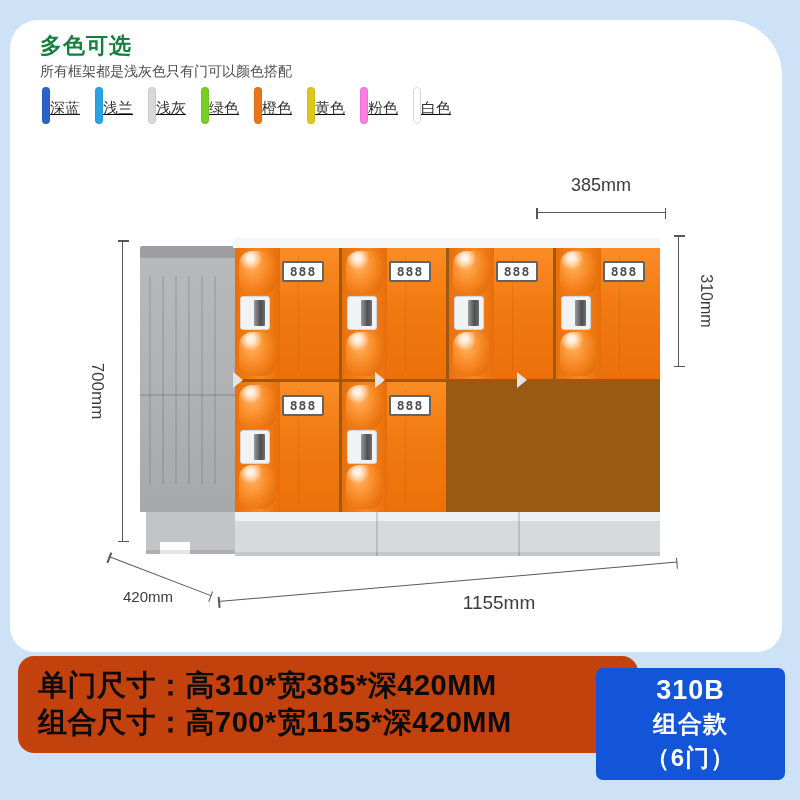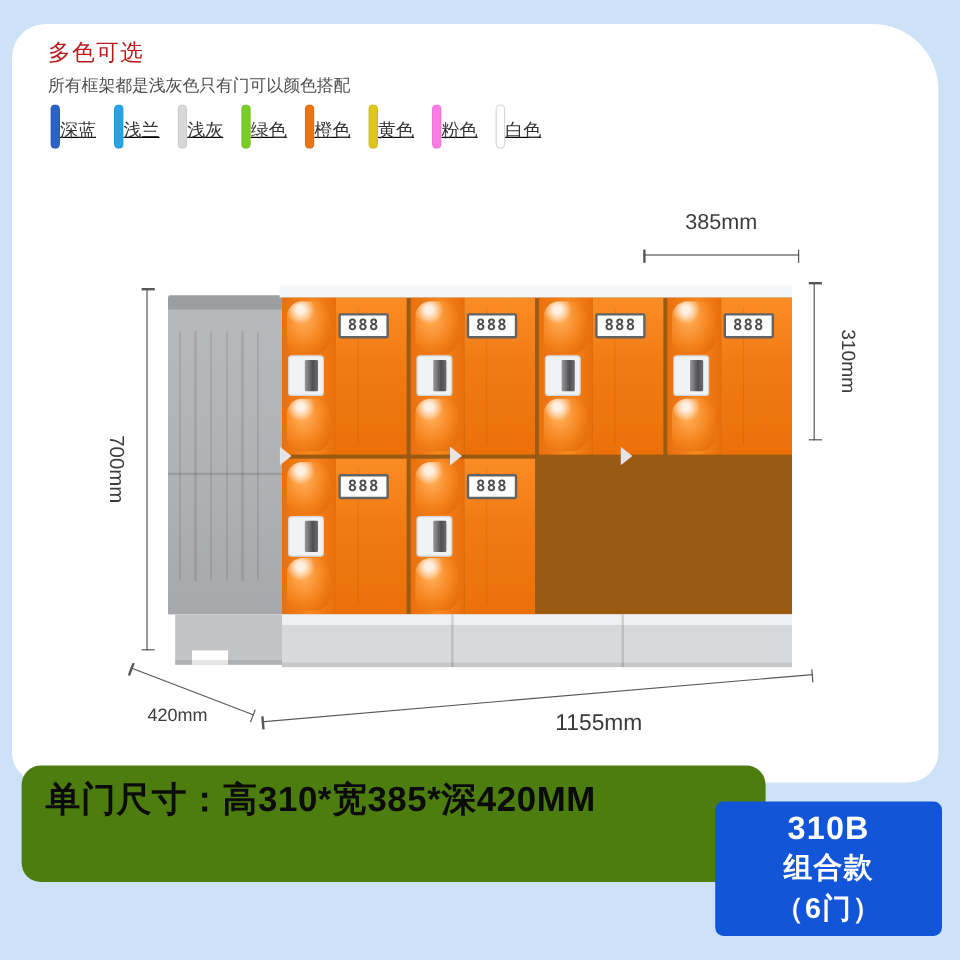--- a/index.html
+++ b/index.html
@@ -6,21 +6,21 @@
   html,body { width:800px; height:800px; }
   body { position:relative; background:#cee2f7; font-family:"Liberation Sans", sans-serif; overflow:hidden; }
 
   .stage { position:absolute; inset:0; }
 
   
   .card { position:absolute; left:10px; top:20px; width:772px; height:632px;
           background:#ffffff; border-radius:28px 55px 25px 25px; }
 
   
-  .title { position:absolute; left:40px; top:31px; font-size:19px; font-weight:normal; color:#b91c1c; letter-spacing:1px; }
+  .title { position:absolute; left:40px; top:31px; font-size:22px; font-weight:bold; color:#15803d; letter-spacing:1px; }
   .subtitle { position:absolute; left:40px; top:63px; font-size:14px; color:#4d4d4d; }
 
   
   .swatches { position:absolute; left:42px; top:87px; display:flex; gap:15px; }
   .swatch-item { width:38px; display:flex; flex-direction:row; align-items:center;text-decoration:underline; }
   .swatch { width:38px; height:37px; border-radius:5px; border:1px solid rgba(0,0,0,0.06); }
   .swatch.white { border:1px solid #d8d8d8; }
   .swatch-label { margin-top:5px; font-size:15px; color:#333; white-space:nowrap; }
 
   
@@ -67,21 +67,21 @@
   .hline { position:absolute; height:0; border-top:1.5px solid #57585a; }
   .hline::before,.hline::after { content:""; position:absolute; top:-5.5px; width:1.5px; height:11px; background:#57585a; }
   .hline::before { left:0; } .hline::after { right:0; }
   .vline { position:absolute; width:0; border-left:1.5px solid #57585a; }
   .vline::before,.vline::after { content:""; position:absolute; left:-5.5px; height:1.5px; width:11px; background:#57585a; }
   .vline::before { top:0; } .vline::after { bottom:0; }
   .dimlab { position:absolute; color:#3b3c3e; font-size:17px; text-align:center; white-space:nowrap; }
   .rot90 { transform:rotate(90deg); }
 
   
-  .spec-box { position:absolute; left:18px; top:638px; width:620px; height:97px; background:#4d7c0f;
+  .spec-box { position:absolute; left:18px; top:656px; width:620px; height:97px; background:#c2410c;
               border-radius:16px; padding:11px 0 0 20px; }
   .spec-line { font-size:29px; font-weight:bold; color:#0b0b0b; line-height:37px; letter-spacing:0.5px; white-space:nowrap; }
   .badge { position:absolute; left:596px; top:668px; width:189px; height:112px; border-radius:7px;
            display:flex; flex-direction:column; align-items:center; justify-content:center; gap:2px; }
   .badge-line { color:#ffffff; font-weight:bold; font-size:24px; line-height:32px; letter-spacing:1px; }
   .badge-line.first { font-size:27px; }
 </style>
 </head>
 <body>
 
@@ -227,20 +227,21 @@
   <div class="dimlab rot90" style="left:52px; top:381px; width:90px;">700mm</div>
 
   <div class="hline" style="left:109px; top:556px; width:110px; transform:rotate(21deg); transform-origin:0 0;"></div>
   <div class="dimlab" style="left:108px; top:588px; width:80px; font-size:15px;">420mm</div>
 
   <div class="hline" style="left:218px; top:601px; width:461px; transform:rotate(-4.9deg); transform-origin:0 0;"></div>
   <div class="dimlab" style="left:434px; top:592px; width:130px; font-size:19px;">1155mm</div>
 
   <div class="spec-box">
     <div class="spec-line">单门尺寸：高310*宽385*深420MM</div>
+    <div class="spec-line">组合尺寸：高700*宽1155*深420MM</div>
   </div>
 
   <div class="badge" style="background: rgb(19, 85, 216);">
     <div class="badge-line first">310B</div>
     <div class="badge-line">组合款</div>
     <div class="badge-line">（6门）</div>
   </div>
 
 </div>
 

